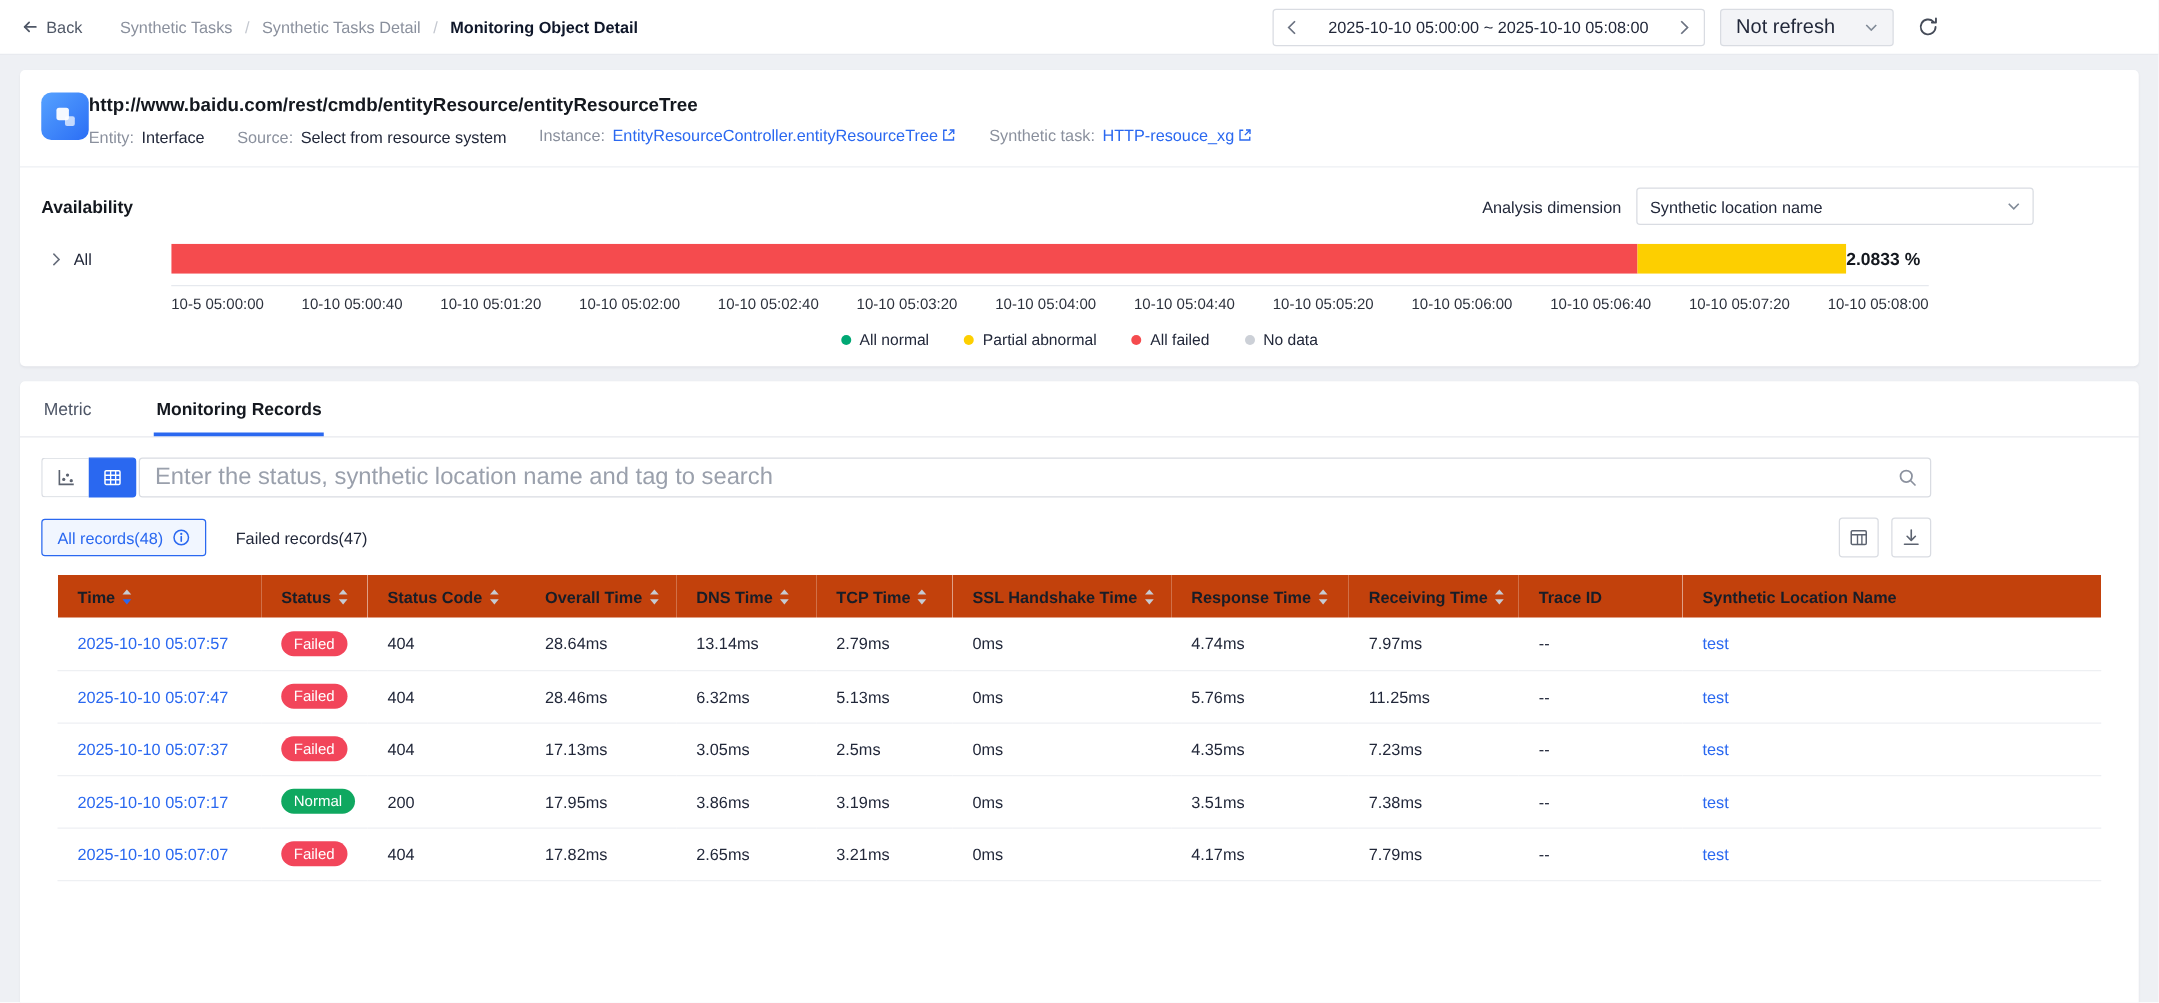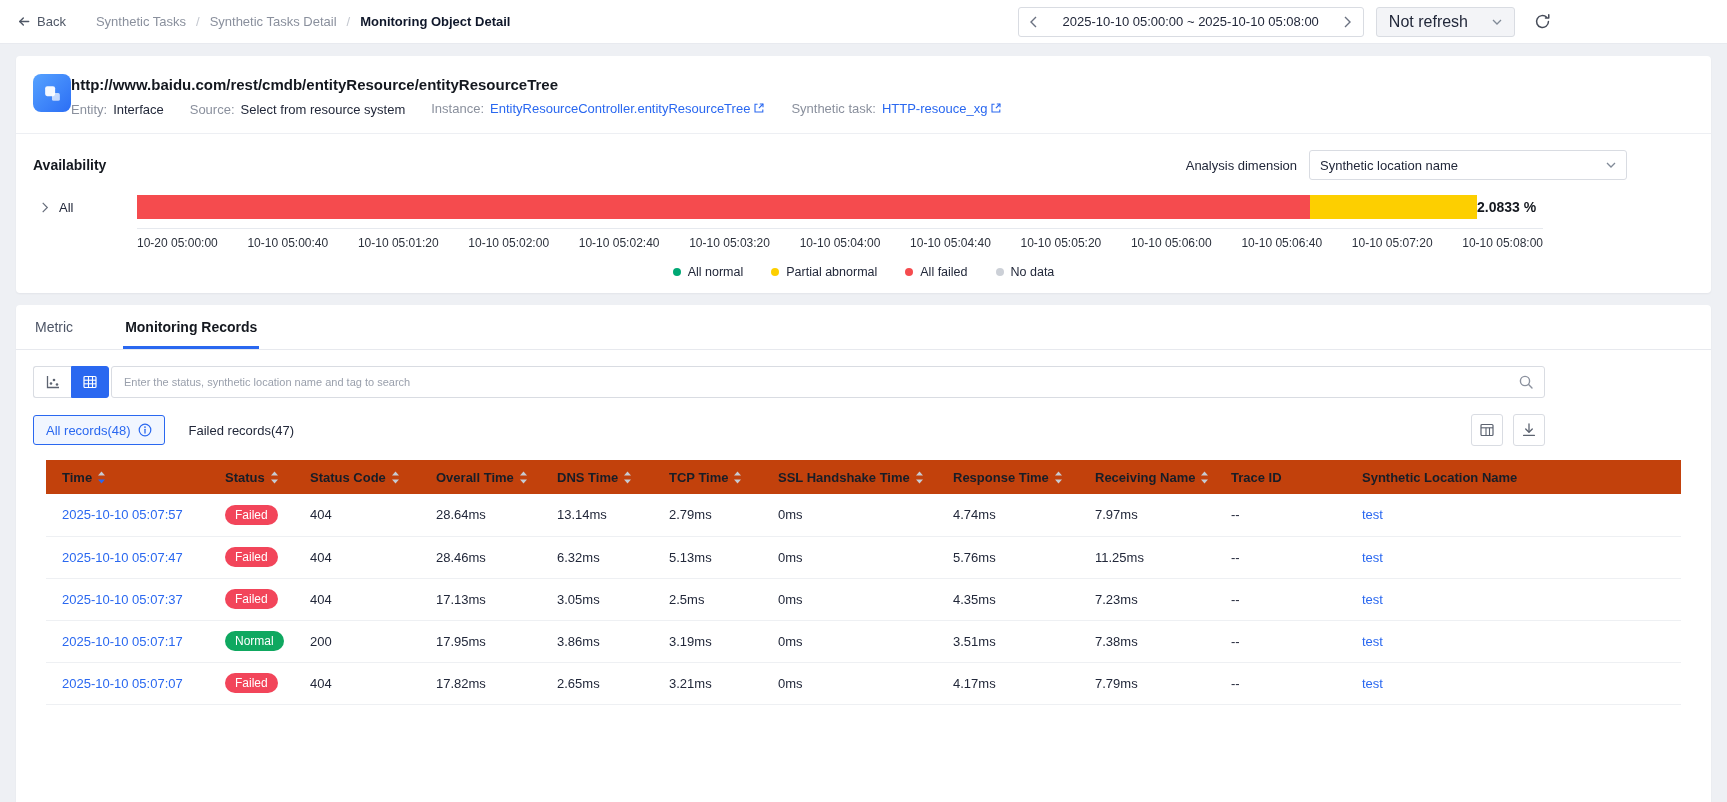--- a/index.html
+++ b/index.html
@@ -69,21 +69,21 @@
   .tabbar{display:flex;gap:48px;padding-left:17px;border-bottom:1px solid #e7e9ee}
   .tab{font-size:14px;color:var(--text2);padding:14px 2px 11px;border-bottom:3px solid transparent;cursor:pointer}
   .tab.active{color:#14181f;font-weight:700;border-bottom-color:var(--primary)}
 
   .toolbar{display:flex;align-items:center;padding:16px 166px 0 17px}
   .view-toggle{display:flex;flex:none}
   .vt-btn{width:38px;height:32px;display:flex;align-items:center;justify-content:center;border:1px solid var(--border);background:#fff;cursor:pointer;color:#5c6370}
   .vt-btn.first{border-radius:3px 0 0 3px;border-right:none}
   .vt-btn.active{background:var(--primary);border-color:var(--primary);border-radius:0 3px 3px 0;color:#fff}
   .search{flex:1;height:32px;border:1px solid var(--border);border-radius:3px;display:flex;align-items:center;padding:0 10px 0 12px;background:#fff;margin-left:2px}
-  .search input{flex:1;border:none;outline:none;font-size:11px;color:#22283a;font-family:inherit;background:transparent}
+  .search input{flex:1;border:none;outline:none;font-size:19px;color:#22283a;font-family:inherit;background:transparent}
   .search input::placeholder{color:#9aa0ac}
   .search-icon{color:#8b919e;display:flex;cursor:pointer}
 
   .filter-row{display:flex;align-items:center;padding:16px 166px 0 17px}
   .filter-all{display:flex;align-items:center;gap:7px;height:30px;padding:0 12px;border:1px solid var(--primary);color:var(--primary);background:#f1f6ff;border-radius:3px;font-size:13px;cursor:pointer}
   .filter-failed{margin-left:24px;font-size:13px;color:#22283a;cursor:pointer}
   .filter-spacer{flex:1}
   .icon-btn{width:32px;height:32px;border:1px solid var(--border);border-radius:3px;background:#fff;display:flex;align-items:center;justify-content:center;cursor:pointer;margin-left:10px;color:#5c6370}
 
   .table-wrap{margin:14px 30px 0}
@@ -222,21 +222,21 @@
         <span class="row-label">All</span>
       </div>
       <div class="bar">
           <div class="seg" title="All failed" style="width: 87.5%; background: rgb(245, 75, 78);"></div>
           <div class="seg" title="Partial abnormal" style="width: 12.5%; background: rgb(253, 207, 0);"></div>
         </div>
       <span class="avail-value">2.0833 %</span>
     </div>
     <div class="axis-line"></div>
     <div class="ticks">
-        <span>10-20 05:00:00</span>
+        <span>10-5 05:00:00</span>
         <span>10-10 05:00:40</span>
         <span>10-10 05:01:20</span>
         <span>10-10 05:02:00</span>
         <span>10-10 05:02:40</span>
         <span>10-10 05:03:20</span>
         <span>10-10 05:04:00</span>
         <span>10-10 05:04:40</span>
         <span>10-10 05:05:20</span>
         <span>10-10 05:06:00</span>
         <span>10-10 05:06:40</span>
@@ -367,21 +367,21 @@
                   <path d="M4.5 12.5 L1 8.4 H8 Z" style="fill:#c7cbd3"></path>
                 </svg></th>
               <th><span class="col-label">SSL Handshake Time</span><svg class="sort-icon" width="9" height="13" viewBox="0 0 9 13">
                   <path d="M4.5 0.5 L8 4.6 H1 Z" style="fill:#c7cbd3"></path>
                   <path d="M4.5 12.5 L1 8.4 H8 Z" style="fill:#c7cbd3"></path>
                 </svg></th>
               <th><span class="col-label">Response Time</span><svg class="sort-icon" width="9" height="13" viewBox="0 0 9 13">
                   <path d="M4.5 0.5 L8 4.6 H1 Z" style="fill:#c7cbd3"></path>
                   <path d="M4.5 12.5 L1 8.4 H8 Z" style="fill:#c7cbd3"></path>
                 </svg></th>
-              <th><span class="col-label">Receiving Name</span><svg class="sort-icon" width="9" height="13" viewBox="0 0 9 13">
+              <th><span class="col-label">Receiving Time</span><svg class="sort-icon" width="9" height="13" viewBox="0 0 9 13">
                   <path d="M4.5 0.5 L8 4.6 H1 Z" style="fill:#c7cbd3"></path>
                   <path d="M4.5 12.5 L1 8.4 H8 Z" style="fill:#c7cbd3"></path>
                 </svg></th>
               <th><span class="col-label">Trace ID</span></th>
               <th><span class="col-label">Synthetic Location Name</span></th>
             </tr>
         </thead>
         <tbody>
             <tr>
               <td><a class="link">2025-10-10 05:07:57</a></td>

